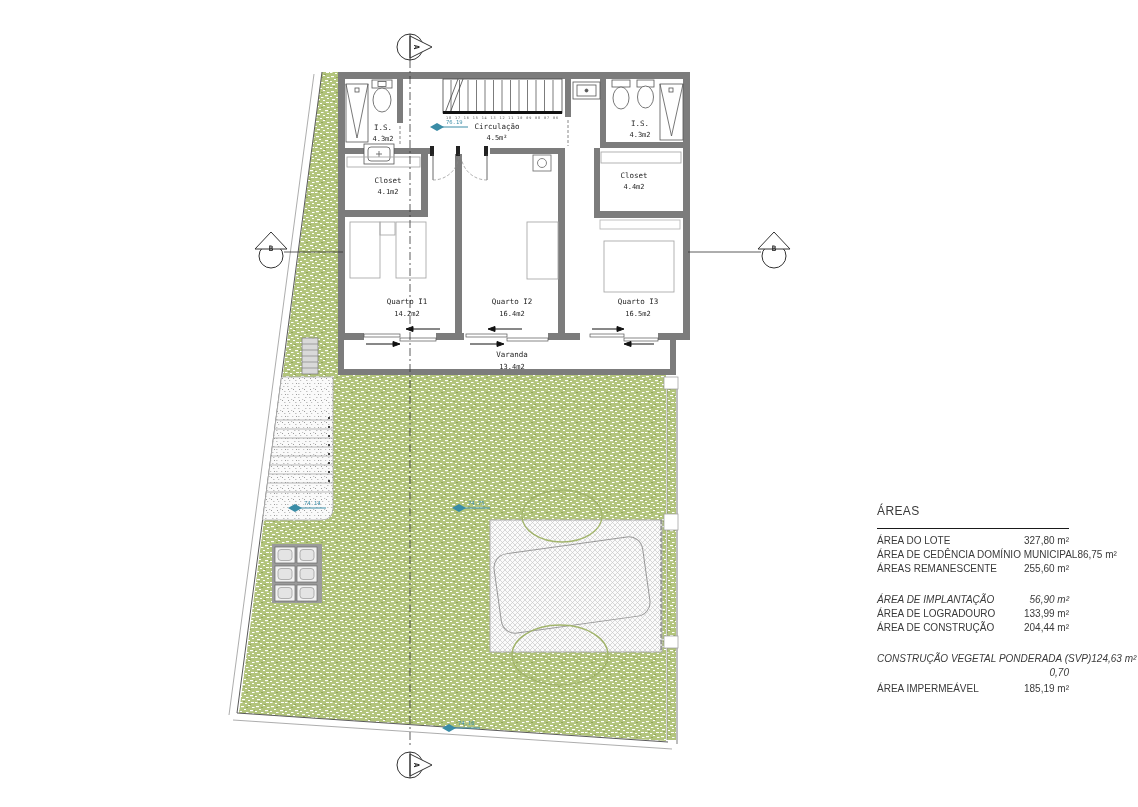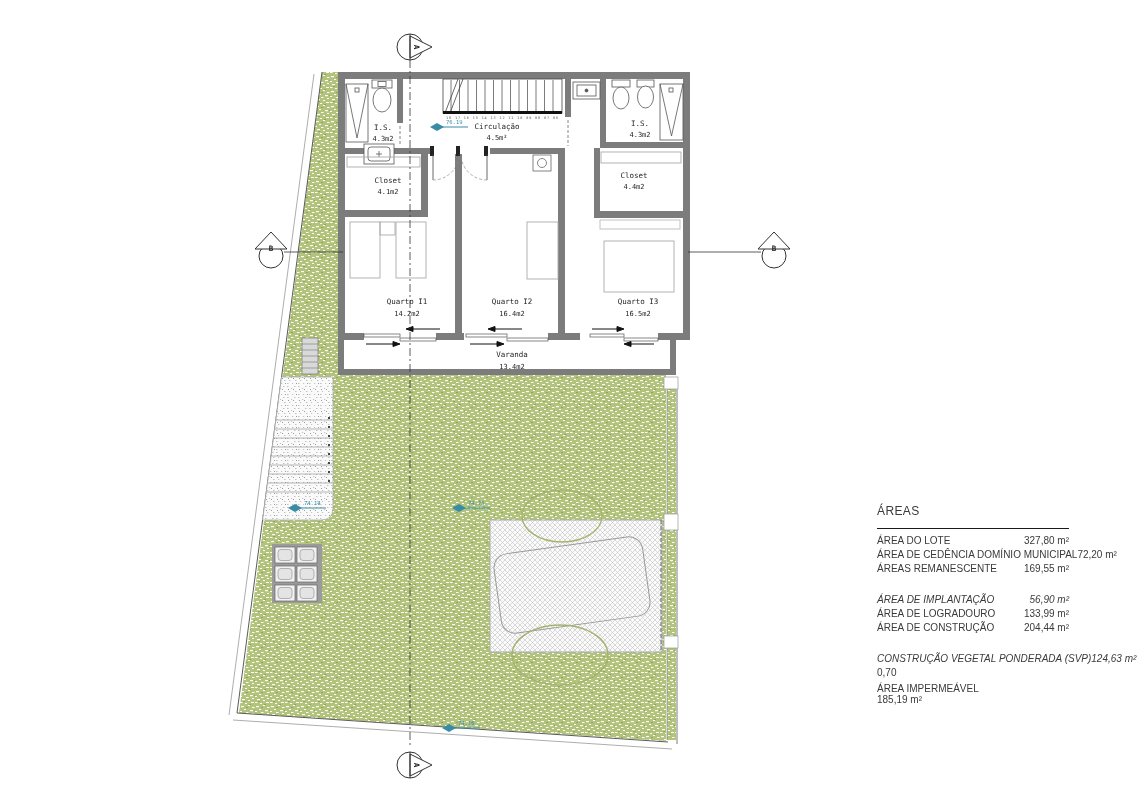--- a/index.html
+++ b/index.html
@@ -12,22 +12,22 @@
   .marker-letter{font-size:7.5px;font-weight:bold;text-anchor:middle;}
   .stair-nums{font-size:3.5px;fill:#555;}
 
   .areas{position:absolute;left:877px;top:506px;width:192px;color:#3a3a3a;}
   .areas-title{font-size:12px;letter-spacing:.4px;line-height:10px;margin-bottom:12px;}
   .areas-rule{border-top:1.5px solid #1a1a1a;margin-bottom:6px;}
   .arow{display:flex;justify-content:space-between;align-items:baseline;
         height:14px;font-size:10px;white-space:nowrap;}
   .arow .val{text-align:right;}
   .gap{margin-top:17px;font-style:italic;}
-  .mt2{margin-top:2px;flex-direction:column;}
-  .subrow{justify-content:flex-start;}
+  .mt2{margin-top:2px;}
+  .subrow{justify-content:flex-end;font-style:italic;}
 </style>
 </head>
 <body>
 
 
 
 <svg width="1138" height="807" viewBox="0 0 1138 807">
   <defs>
     <pattern id="grass" width="15" height="15" patternUnits="userSpaceOnUse">
       <rect width="15" height="15" fill="#b2c47c"></rect>
@@ -356,25 +356,25 @@
 <div class="areas">
   <div class="areas-title">ÁREAS</div>
   <div class="areas-rule"></div>
 
   <div class="arow">
     <span class="lbl">ÁREA DO LOTE</span>
     <span class="val">327,80 m²</span>
   </div>
   <div class="arow">
     <span class="lbl">ÁREA DE CEDÊNCIA DOMÍNIO MUNICIPAL</span>
-    <span class="val">72,20 m²</span>
+    <span class="val">86,75 m²</span>
   </div>
   <div class="arow">
     <span class="lbl">ÁREAS REMANESCENTE</span>
-    <span class="val">169,55 m²</span>
+    <span class="val">255,60 m²</span>
   </div>
 
   <div class="arow gap">
     <span class="lbl">ÁREA DE IMPLANTAÇÃO</span>
     <span class="val">56,90 m²</span>
   </div>
   <div class="arow">
     <span class="lbl">ÁREA DE LOGRADOURO</span>
     <span class="val">133,99 m²</span>
   </div>

